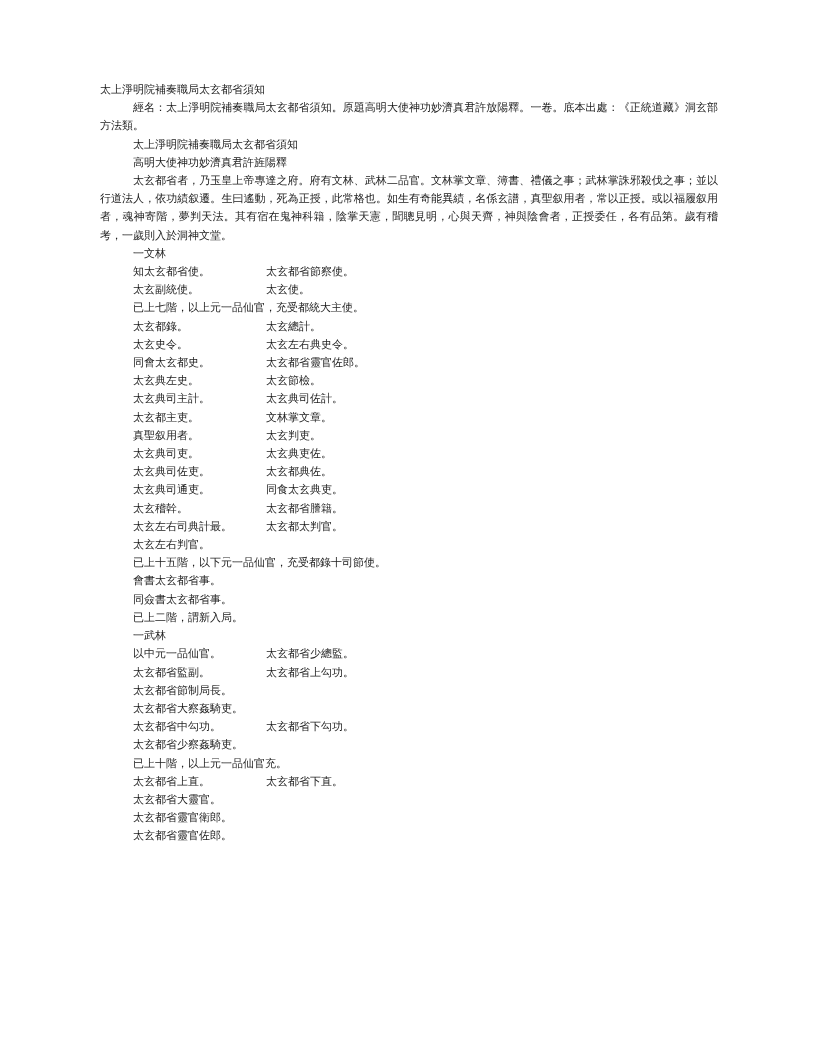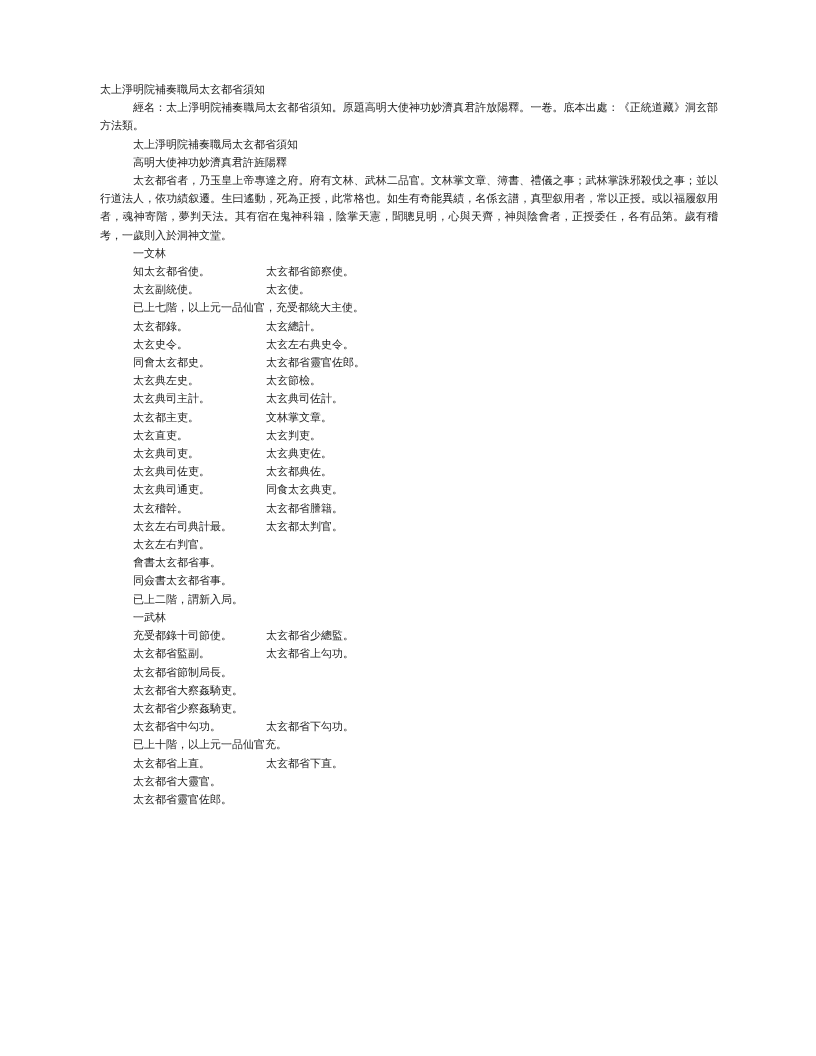--- a/index.html
+++ b/index.html
@@ -58,35 +58,37 @@
       <div class="line indented">一文林</div>
       <div class="row"><span class="cell first-of-two">知太玄都省使。</span><span class="cell">太玄都省節察使。</span></div>
       <div class="row"><span class="cell first-of-two">太玄副統使。</span><span class="cell">太玄使。</span></div>
       <div class="row"><span class="cell">已上七階，以上元一品仙官，充受都統大主使。</span></div>
       <div class="row"><span class="cell first-of-two">太玄都錄。</span><span class="cell">太玄總計。</span></div>
       <div class="row"><span class="cell first-of-two">太玄史令。</span><span class="cell">太玄左右典史令。</span></div>
       <div class="row"><span class="cell first-of-two">同會太玄都史。</span><span class="cell">太玄都省靈官佐郎。</span></div>
       <div class="row"><span class="cell first-of-two">太玄典左史。</span><span class="cell">太玄節檢。</span></div>
       <div class="row"><span class="cell first-of-two">太玄典司主計。</span><span class="cell">太玄典司佐計。</span></div>
       <div class="row"><span class="cell first-of-two">太玄都主吏。</span><span class="cell">文林掌文章。</span></div>
-      <div class="row"><span class="cell first-of-two">太玄直吏。</span><span class="cell">太玄判吏。</span></div>
+      <div class="row"><span class="cell first-of-two">真聖叙用者。</span><span class="cell">太玄判吏。</span></div>
       <div class="row"><span class="cell first-of-two">太玄典司吏。</span><span class="cell">太玄典吏佐。</span></div>
       <div class="row"><span class="cell first-of-two">太玄典司佐吏。</span><span class="cell">太玄都典佐。</span></div>
       <div class="row"><span class="cell first-of-two">太玄典司通吏。</span><span class="cell">同食太玄典吏。</span></div>
       <div class="row"><span class="cell first-of-two">太玄稽幹。</span><span class="cell">太玄都省謄籍。</span></div>
       <div class="row"><span class="cell first-of-two">太玄左右司典計最。</span><span class="cell">太玄都太判官。</span></div>
       <div class="row"><span class="cell">太玄左右判官。</span></div>
+      <div class="row"><span class="cell">已上十五階，以下元一品仙官，充受都錄十司節使。</span></div>
       <div class="row"><span class="cell">會書太玄都省事。</span></div>
       <div class="row"><span class="cell">同僉書太玄都省事。</span></div>
       <div class="row"><span class="cell">已上二階，謂新入局。</span></div>
       <div class="line indented">一武林</div>
-      <div class="row"><span class="cell first-of-two">充受都錄十司節使。</span><span class="cell">太玄都省少總監。</span></div>
+      <div class="row"><span class="cell first-of-two">以中元一品仙官。</span><span class="cell">太玄都省少總監。</span></div>
       <div class="row"><span class="cell first-of-two">太玄都省監副。</span><span class="cell">太玄都省上勾功。</span></div>
       <div class="row"><span class="cell">太玄都省節制局長。</span></div>
       <div class="row"><span class="cell">太玄都省大察姦騎吏。</span></div>
+      <div class="row"><span class="cell first-of-two">太玄都省中勾功。</span><span class="cell">太玄都省下勾功。</span></div>
       <div class="row"><span class="cell">太玄都省少察姦騎吏。</span></div>
-      <div class="row"><span class="cell first-of-two">太玄都省中勾功。</span><span class="cell">太玄都省下勾功。</span></div>
       <div class="row"><span class="cell">已上十階，以上元一品仙官充。</span></div>
       <div class="row"><span class="cell first-of-two">太玄都省上直。</span><span class="cell">太玄都省下直。</span></div>
       <div class="row"><span class="cell">太玄都省大靈官。</span></div>
+      <div class="row"><span class="cell">太玄都省靈官衛郎。</span></div>
       <div class="row"><span class="cell">太玄都省靈官佐郎。</span></div>
     </div>
 </div>
 
 </body></html>

